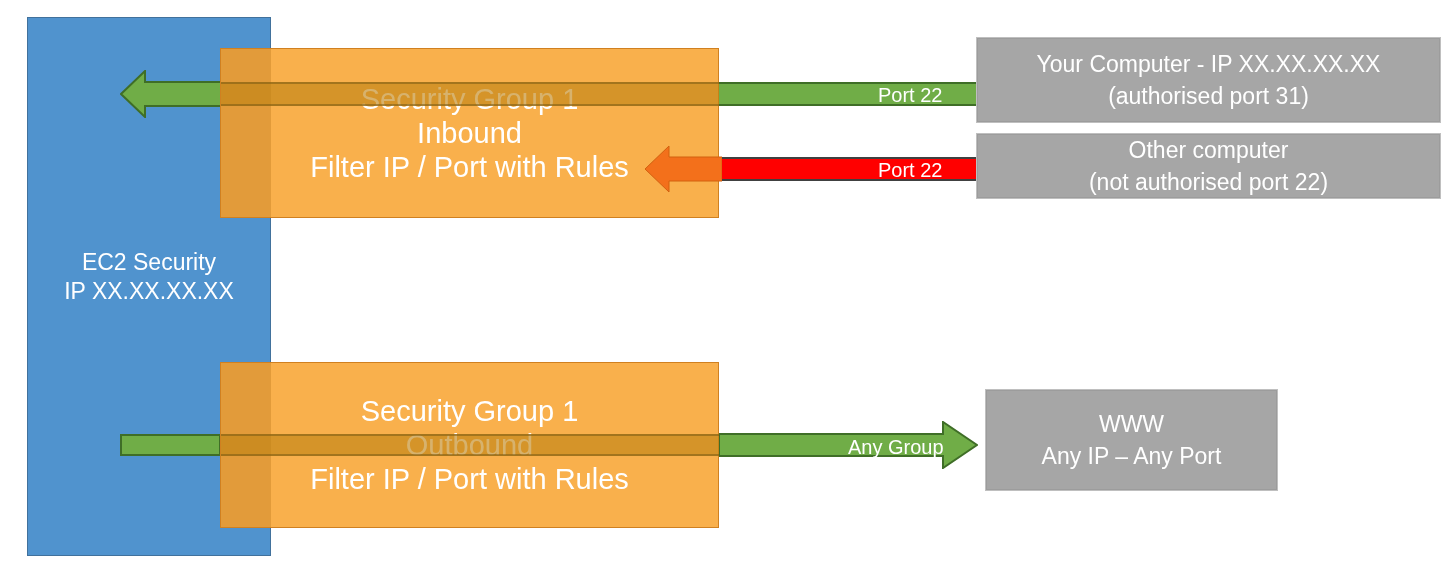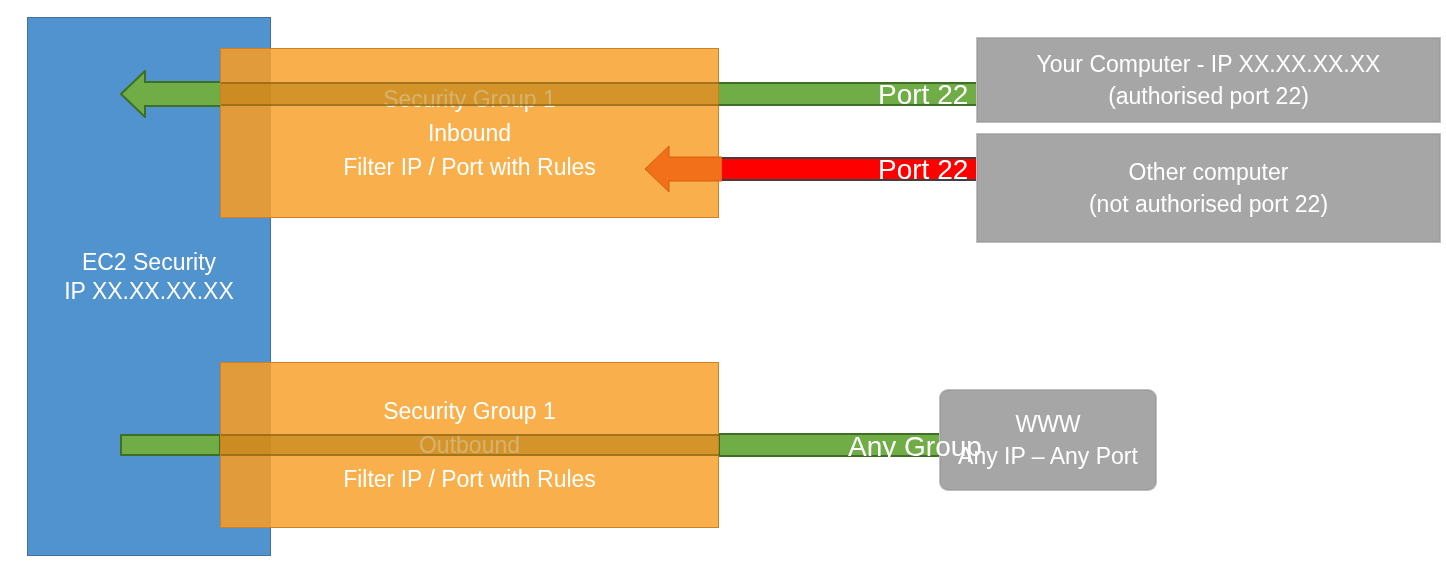--- a/index.html
+++ b/index.html
@@ -65,21 +65,21 @@
     left: 220px;
     top: 362px;
     width: 499px;
     height: 166px;
   }
   .sg-text {
     position: relative;
     width: 100%;
     text-align: center;
     color: #ffffff;
-    font-size: 23px;
+    font-size: 29px;
     line-height: 34px;
     white-space: pre-line;
     z-index: 5;
   }
   
   .sg-overlap {
     position: absolute;
     background: rgba(190, 120, 30, 0.38);
     z-index: 4;
     pointer-events: none;
@@ -109,21 +109,21 @@
     border-bottom: 2px solid #3F6E27;
   }
   .bar-red {
     background: #FF0000;
     border-top: 2px solid #404040;
     border-bottom: 2px solid #404040;
   }
   .bar-label {
     position: absolute;
     color: #ffffff;
-    font-size: 28px;
+    font-size: 20px;
     line-height: 22px;
     z-index: 8;
     white-space: nowrap;
   }
 
   
   .bar-in-ok {
     left: 719px;
     top: 82px;
     width: 259px;
@@ -215,28 +215,27 @@
   .gray-your-computer {
     left: 977px;
     top: 38px;
     width: 463px;
     height: 84px;
   }
   .gray-other-computer {
     left: 977px;
     top: 134px;
     width: 463px;
-    height: 108px;
+    height: 64px;
   }
   .gray-www {
-    left: 940px;
+    left: 986px;
     top: 390px;
-    width: 216px;
+    width: 291px;
     height: 100px;
-    border-radius: 8px;
   }
 </style>
 </head>
 <body>
 
 <div id="canvas">
 
   <div class="node ec2-box"></div>
   <div class="ec2-label">EC2 Security
 IP XX.XX.XX.XX</div>
@@ -279,21 +278,21 @@
 
   <div class="arrow-green-right">
     <svg width="259" height="48" viewBox="0 0 259 48" xmlns="http://www.w3.org/2000/svg">
       <polygon points="0,13 224,13 224,1 258,24 224,47 224,35 0,35" fill="#70AD47" stroke="#3F6E27" stroke-width="2"></polygon>
     </svg>
   </div>
   <div class="bar-label" style="left:848px; top:436px;">Any Group</div>
 
   <div class="node gray-box gray-your-computer">
     <div class="gray-text">Your Computer - IP XX.XX.XX.XX
-(authorised port 22)</div>
+(authorised port 31)</div>
   </div>
 
   <div class="node gray-box gray-other-computer">
     <div class="gray-text">Other computer
 (not authorised port 22)</div>
   </div>
 
   <div class="node gray-box gray-www">
     <div class="gray-text">WWW
 Any IP – Any Port</div>

